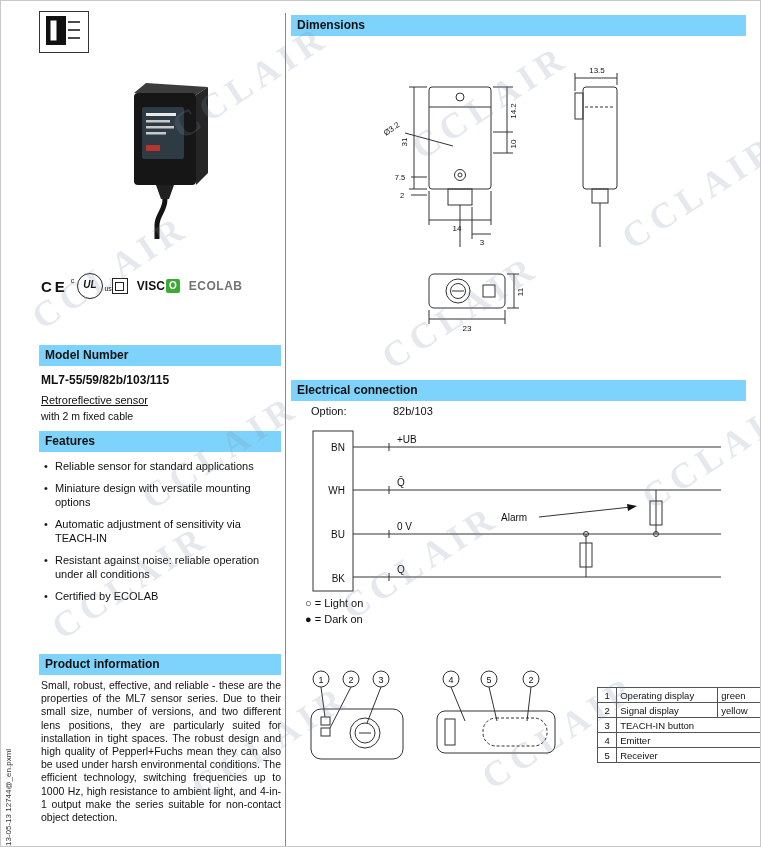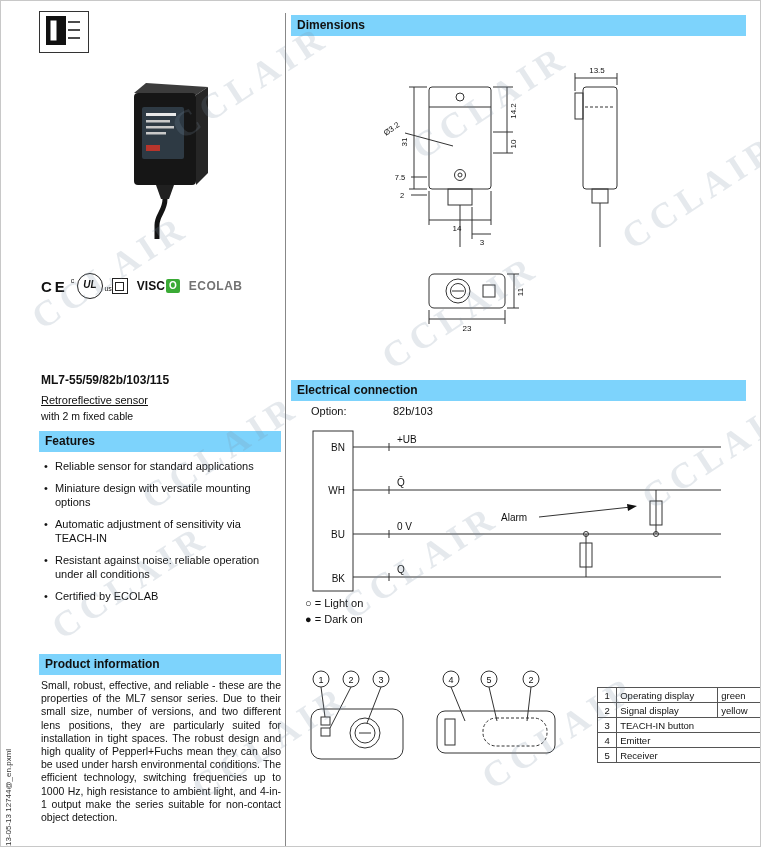--- a/index.html
+++ b/index.html
@@ -99,20 +99,21 @@
         <span class="sqsq">
             <span class="in"></span>
           </span>
         <span class="visco">
           <span>VISC</span>
           <span class="o">O</span>
         </span>
         <span class="ecolab">ECOLAB</span>
       </div>
 
+      <div class="abs bar" style="left:38px;top:344px;width:242px;">Model Number</div>
       <div class="abs" style="left:40px;top:372px;font-size:12px;font-weight:bold;">ML7-55/59/82b/103/115</div>
       <div class="abs small" style="left:40px;top:392px;">Retroreflective sensor</div>
       <div class="abs" style="left:40px;top:409px;font-size:10.5px;">with 2 m fixed cable</div>
 
       <div class="abs bar" style="left:38px;top:430px;width:242px;">Features</div>
       <ul class="features abs" style="left:40px;top:458px;width:238px;">
         <li>Reliable sensor for standard applications</li>
         <li>Miniature design with versatile mounting options</li>
         <li>Automatic adjustment of sensitivity via TEACH-IN</li>
         <li>Resistant against noise: reliable operation under all conditions</li>

